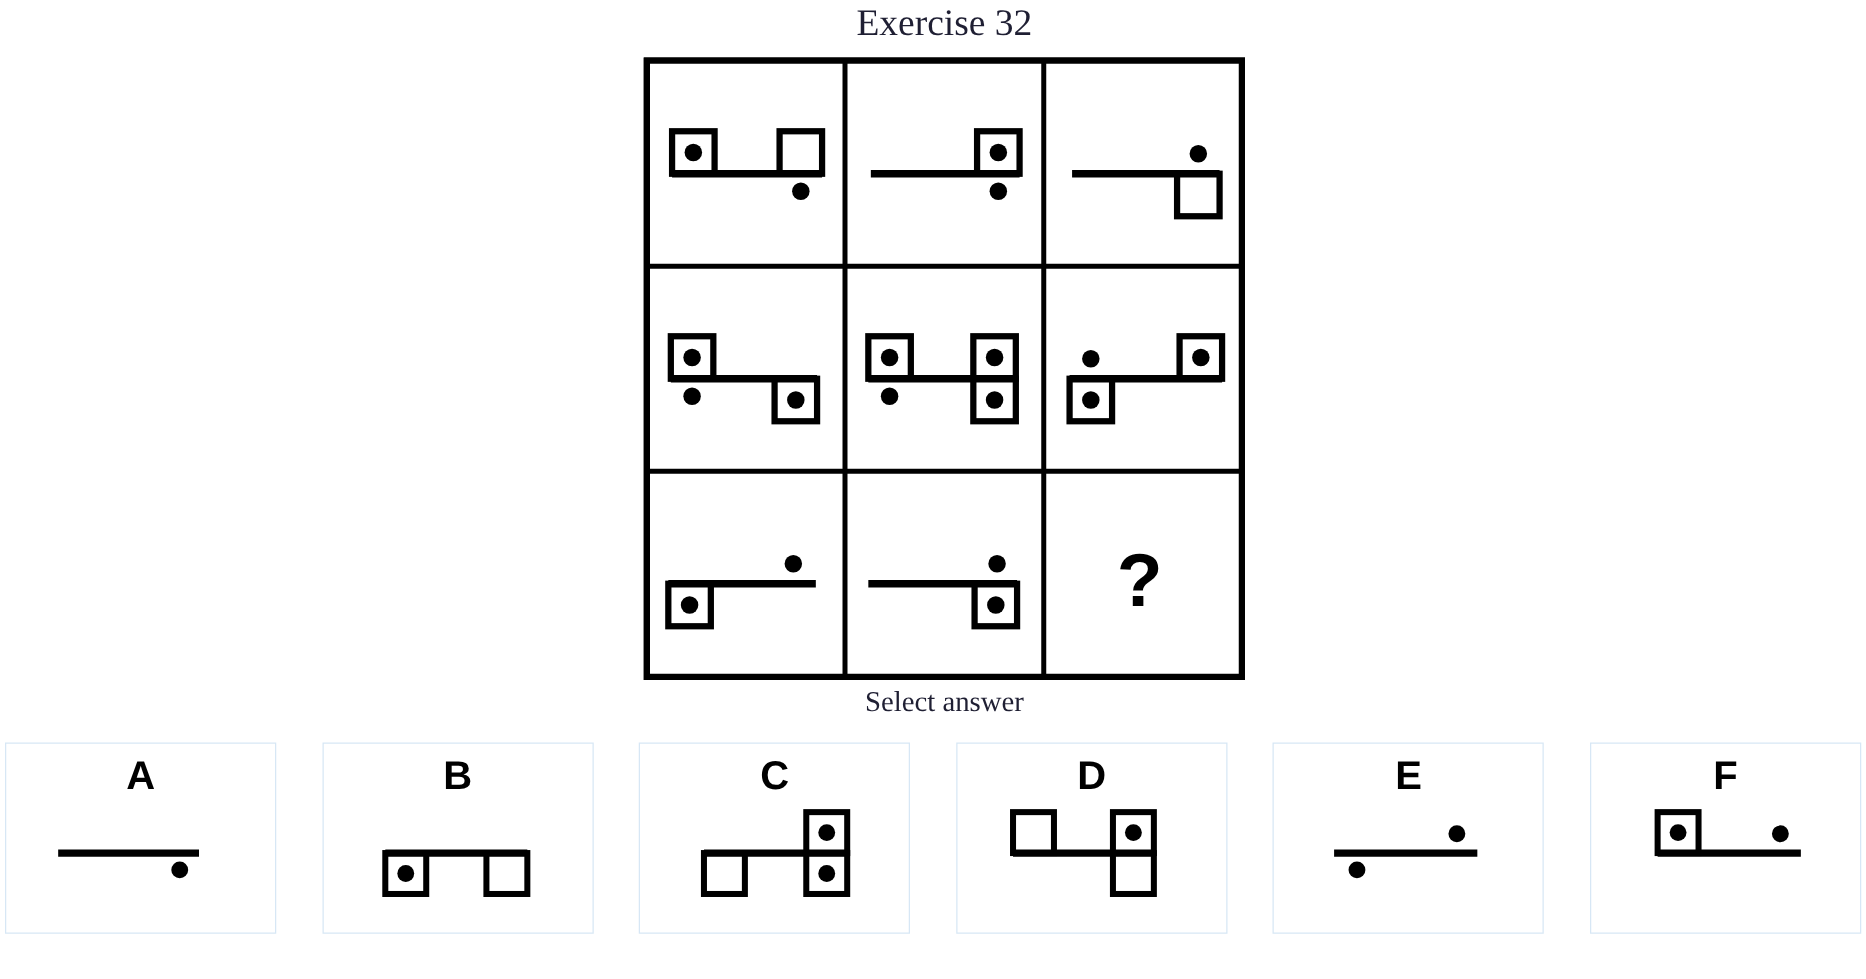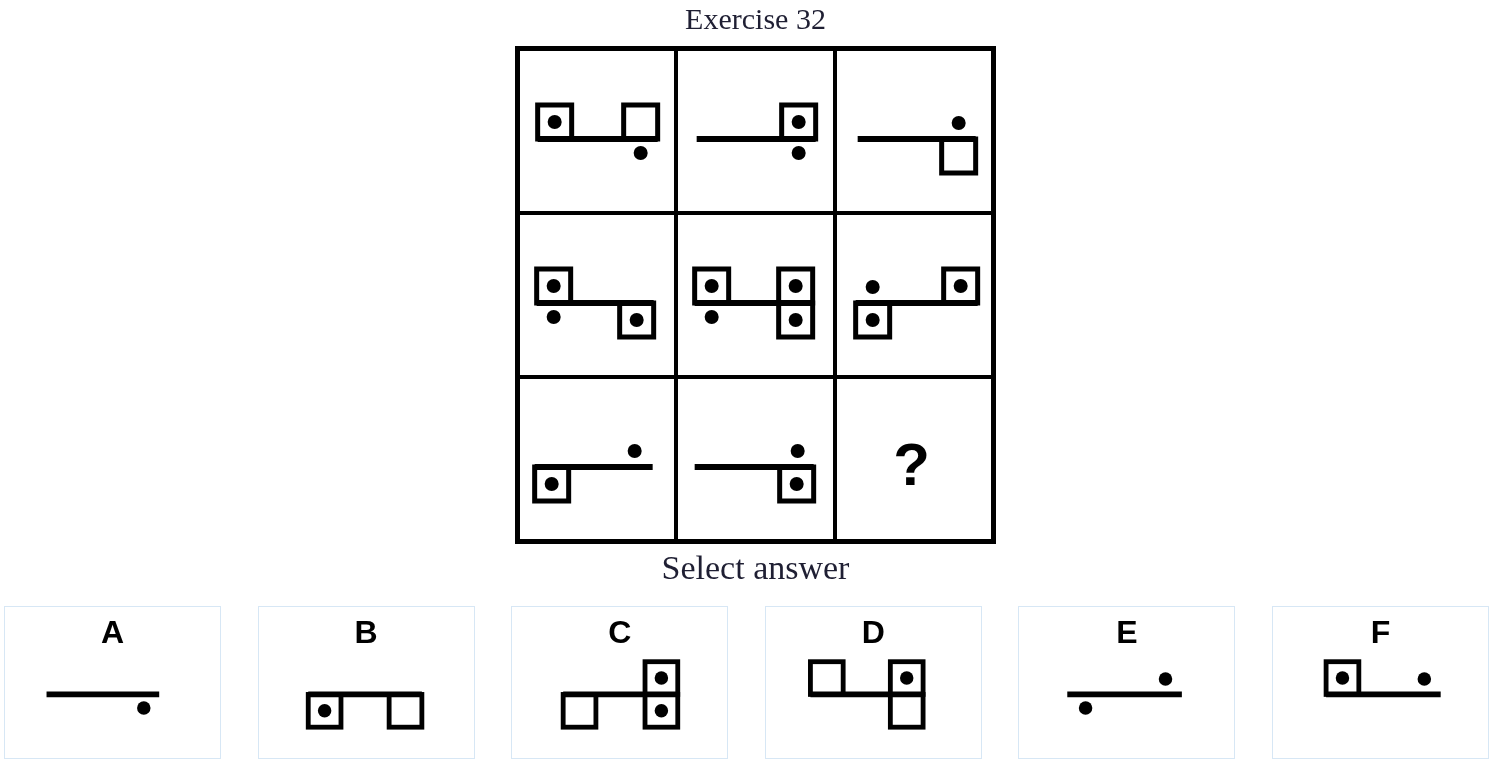--- a/index.html
+++ b/index.html
@@ -37,21 +37,21 @@
     background: #ffffff;
     position: relative;
     display: flex;
     align-items: stretch;
     justify-content: stretch;
   }
   .grid-cell svg { width: 100%; height: 100%; display: block; }
   .select-answer {
     text-align: center;
     font-family: "Liberation Serif", serif;
-    font-size: 34px;
+    font-size: 23px;
     color: #1f1f33;
     margin-top: 5px;
   }
   .answers-row {
     box-sizing: border-box;
     width: 1493px;
     padding: 0 4px;
     margin-top: 19px;
     display: flex;
     justify-content: space-between;

